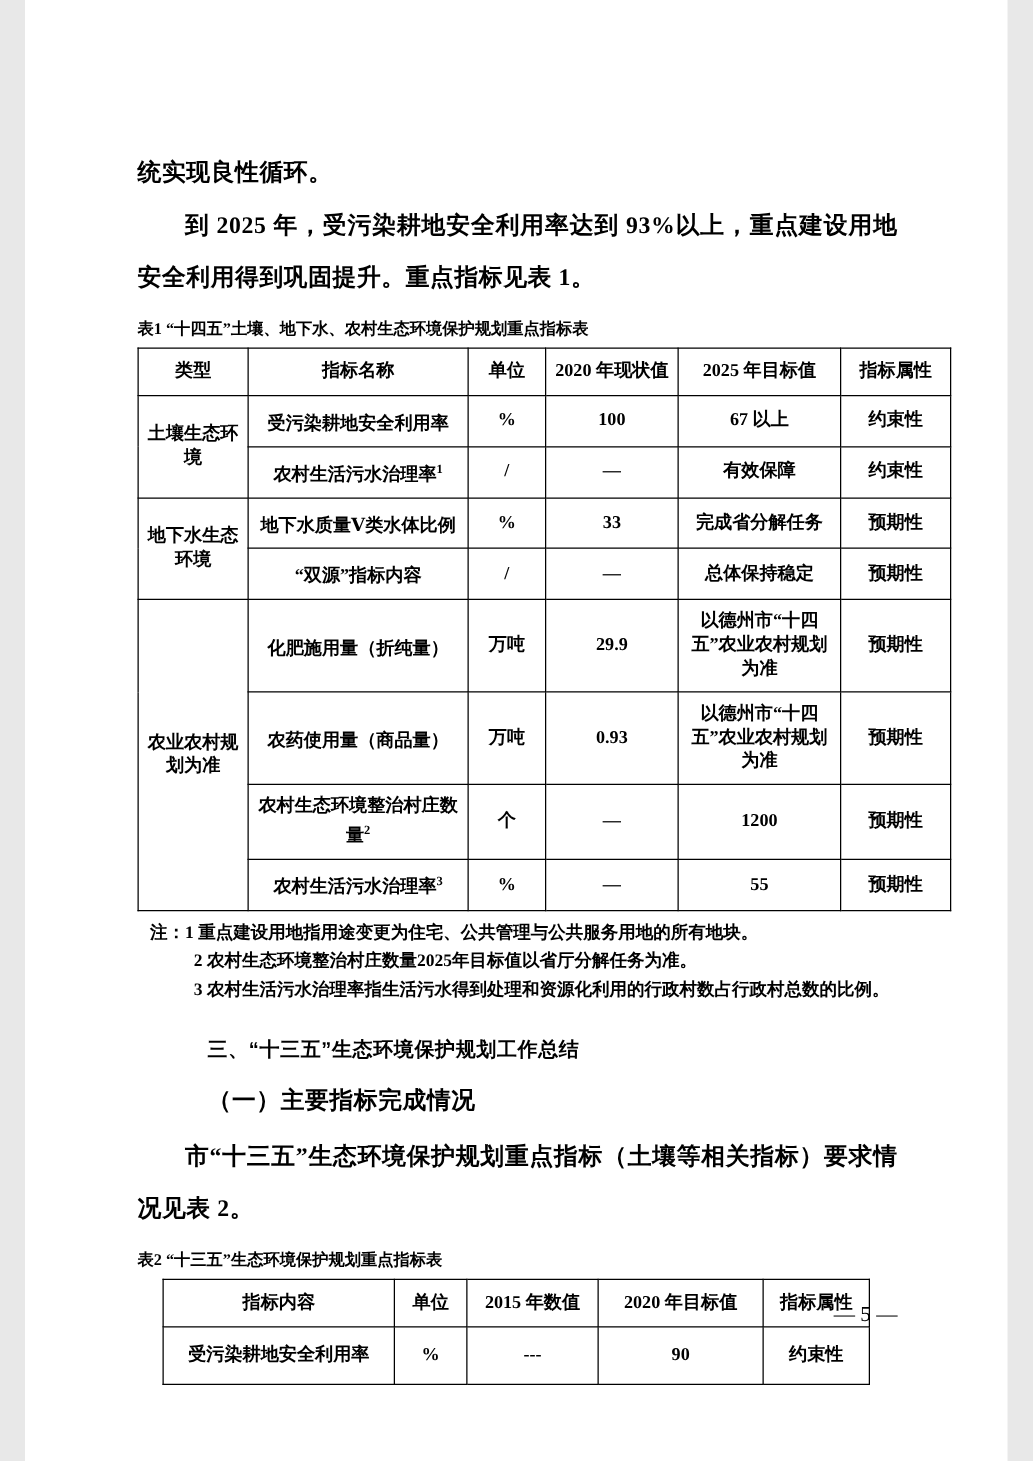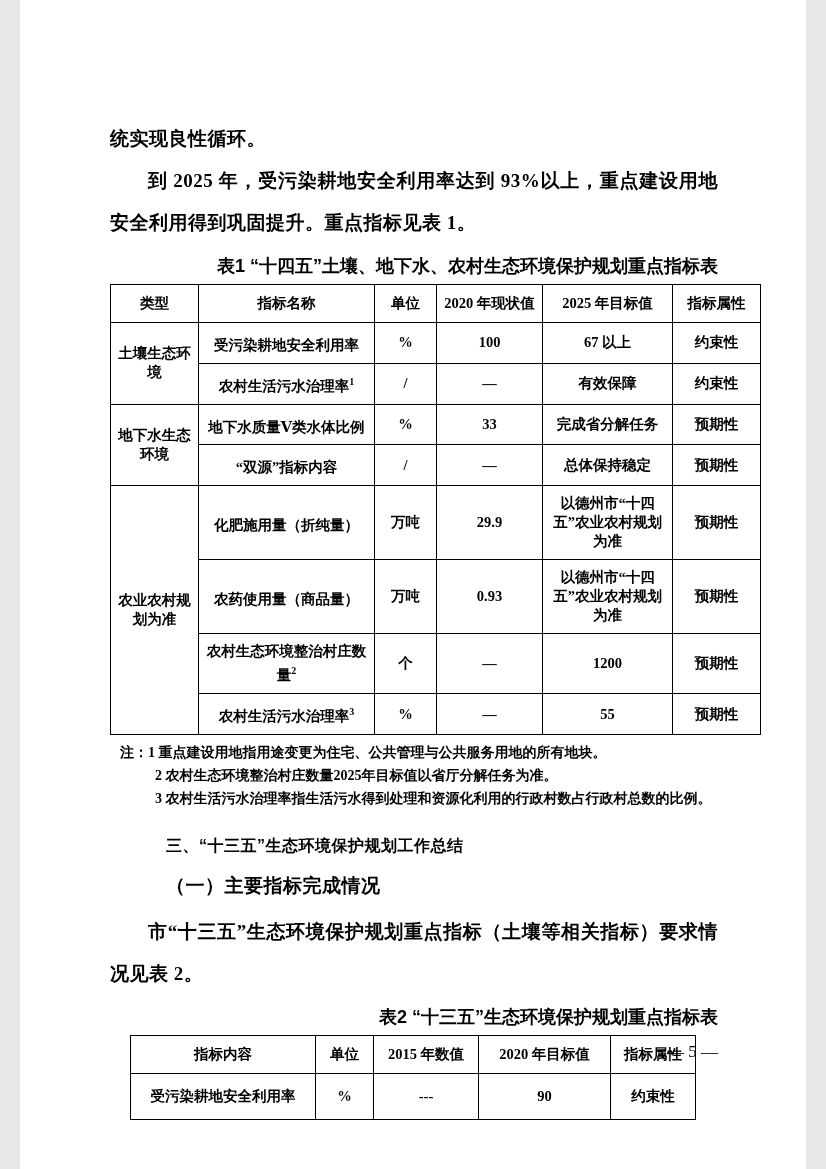--- a/index.html
+++ b/index.html
@@ -23,24 +23,24 @@
   .body-text {
     font-size: 19px;
     font-weight: 700;
     line-height: 42px;
     text-align: justify;
     letter-spacing: 0.5px;
   }
   .indent { text-indent: 2em; }
 
   .table-title {
-    font-family: Liberation Sans, sans-serif;
-    font-size: 18px;
-    font-weight: 700;
-    text-align: right;
+    font-family: Liberation Serif, serif;
+    font-size: 13px;
+    font-weight: 700;
+    text-align: left;
     margin-top: 10px;
     margin-bottom: 6px;
   }
 
   table {
     border-collapse: collapse;
     table-layout: fixed;
   }
   .tbl1 { width: 650px; margin-left: 0px; padding-left: 36px; }
   .tbl2 { width: 565px; margin-left: 20px; }

